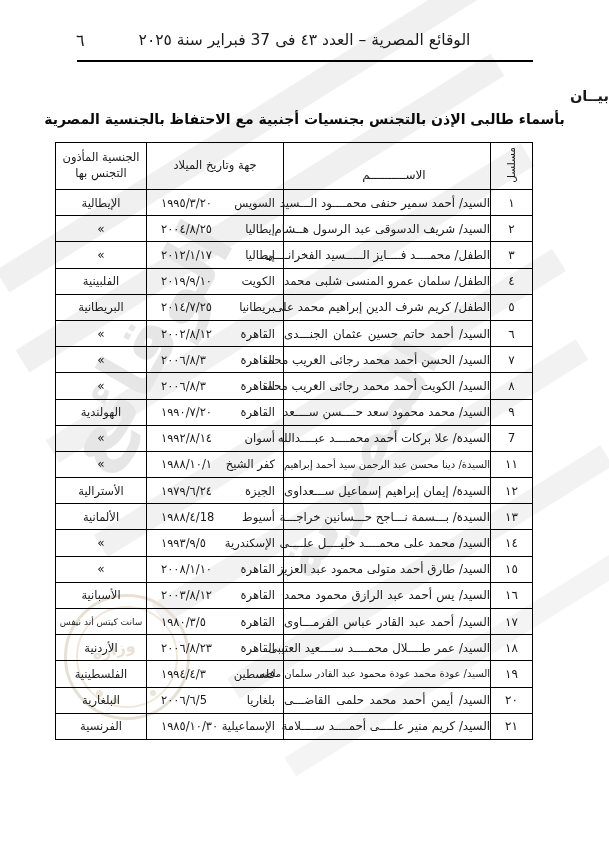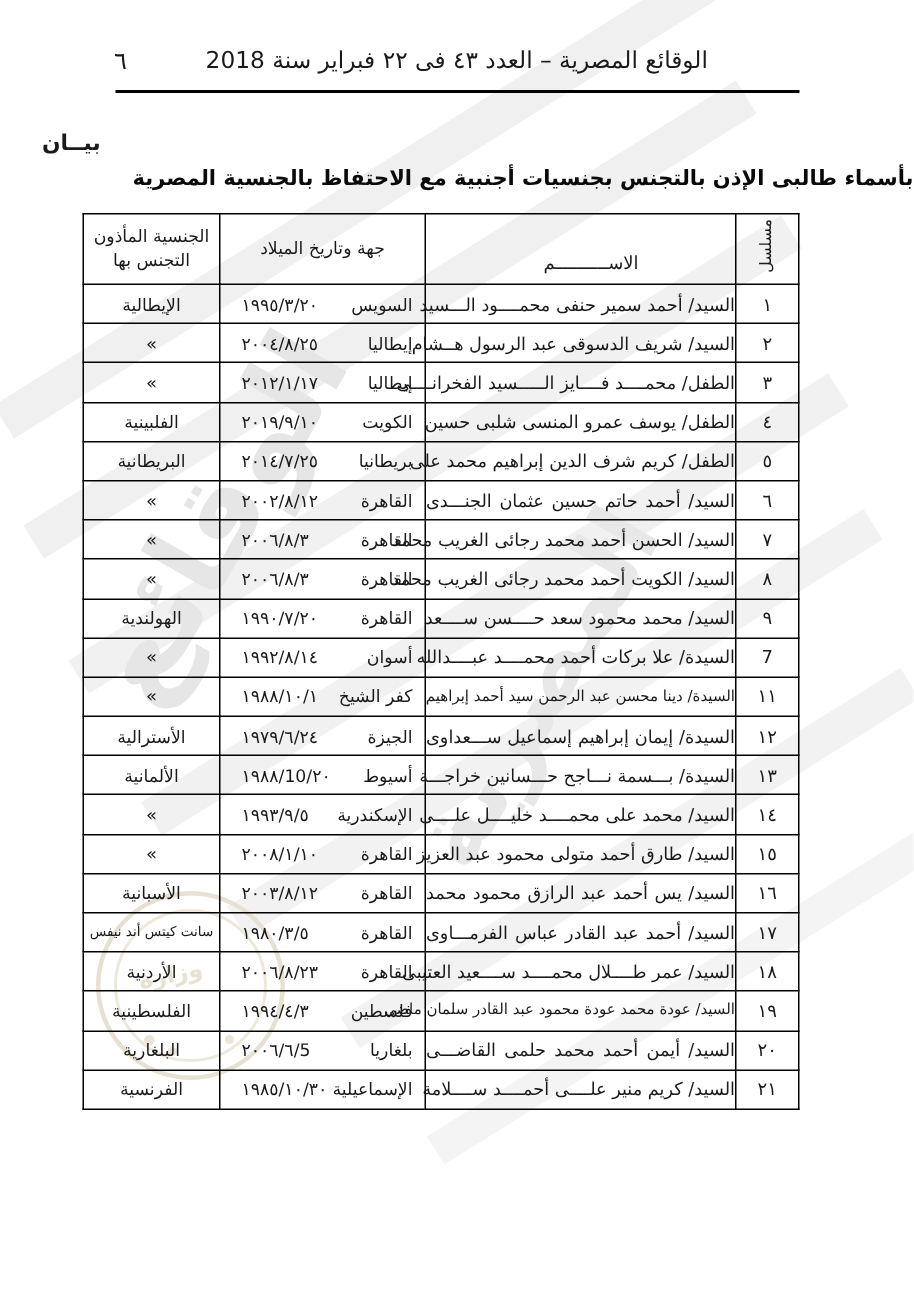--- a/index.html
+++ b/index.html
@@ -86,33 +86,33 @@
     left: 77px;
     width: 456px;
     height: 1.6px;
     background: #000;
   }
 
   
   .doc-title {
     position: absolute;
     top: 88px;
-    left: 14px;
+    left: 0;
     right: 0;
-    text-align: left;
+    text-align: right;
     font-size: 14.5px;
     font-weight: bold;
     letter-spacing: 1.2px;
-    padding-left: 14px;
   }
   .doc-subtitle {
     position: absolute;
     top: 111px;
     left: 0;
     right: 0;
+    text-align: center;
     font-size: 14px;
     font-weight: bold;
     color: #0a0a0a;
   }
 
   
   #naturalization-table {
     position: absolute;
     top: 142px;
     right: 76px;
@@ -221,21 +221,21 @@
   <div class="wm-text" style="left:92px; top:640px; font-size:16px; color:#e9e1d3; transform:rotate(-12deg);">وزارة</div>
   <div class="wm-dot" style="left:96px; top:690px; width:7px; height:7px;"></div>
   <div class="wm-dot" style="left:112px; top:698px; width:6px; height:6px;"></div>
   <div class="wm-dot" style="left:150px; top:690px; width:6px; height:6px;"></div>
 </div>
 
 <div id="page-root">
 
   <div class="running-head">
     <span class="page-no">٦</span>
-    <span class="head-line">الوقائع المصرية – العدد ٤٣ فى ٢٢ فبراير سنة 2018</span>
+    <span class="head-line">الوقائع المصرية – العدد ٤٣ فى 37 فبراير سنة ٢٠٢٥</span>
   </div>
   <div class="head-rule"></div>
 
   <div class="doc-title">بيــان</div>
   <div class="doc-subtitle">بأسماء طالبى الإذن بالتجنس بجنسيات أجنبية مع الاحتفاظ بالجنسية المصرية</div>
 
   <table id="naturalization-table">
     <colgroup>
       <col class="c-serial">
         <col class="c-name">
@@ -277,21 +277,21 @@
           <td class="td-serial">٣</td>
           <td class="td-name"><span class="honorific">الطفل/</span> <span>محمــــد فــــايز الـــــسيد الفخرانــــى</span></td>
           <td class="td-birth">
             <span class="place">إيطاليا</span>
             <span class="date">٢٠١٢/١/١٧</span>
           </td>
           <td class="td-nat"><span class="ditto">»</span></td>
         </tr>
         <tr>
           <td class="td-serial">٤</td>
-          <td class="td-name"><span class="honorific">الطفل/</span> <span>يوسف عمرو المنسى شلبى حسين</span></td>
+          <td class="td-name"><span class="honorific">الطفل/</span> <span>سلمان عمرو المنسى شلبى محمد</span></td>
           <td class="td-birth">
             <span class="place">الكويت</span>
             <span class="date">٢٠١٩/٩/١٠</span>
           </td>
           <td class="td-nat">الفلبينية</td>
         </tr>
         <tr>
           <td class="td-serial">٥</td>
           <td class="td-name"><span class="honorific">الطفل/</span> <span>كريم شرف الدين إبراهيم محمد على</span></td>
           <td class="td-birth">
@@ -361,21 +361,21 @@
             <span class="place">الجيزة</span>
             <span class="date">١٩٧٩/٦/٢٤</span>
           </td>
           <td class="td-nat">الأسترالية</td>
         </tr>
         <tr>
           <td class="td-serial">١٣</td>
           <td class="td-name"><span class="honorific">السيدة/</span> <span>بـــسمة نـــاجح حـــسانين خراجـــة</span></td>
           <td class="td-birth">
             <span class="place">أسيوط</span>
-            <span class="date">١٩٨٨/10/٢٠</span>
+            <span class="date">١٩٨٨/٤/18</span>
           </td>
           <td class="td-nat">الألمانية</td>
         </tr>
         <tr>
           <td class="td-serial">١٤</td>
           <td class="td-name"><span class="honorific">السيد/</span> <span>محمد على محمــــد خليــــل علــــى</span></td>
           <td class="td-birth">
             <span class="place">الإسكندرية</span>
             <span class="date">١٩٩٣/٩/٥</span>
           </td>

